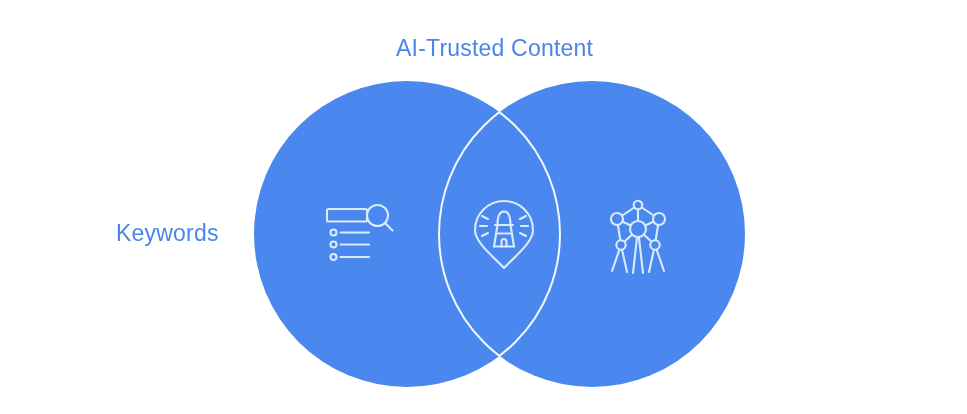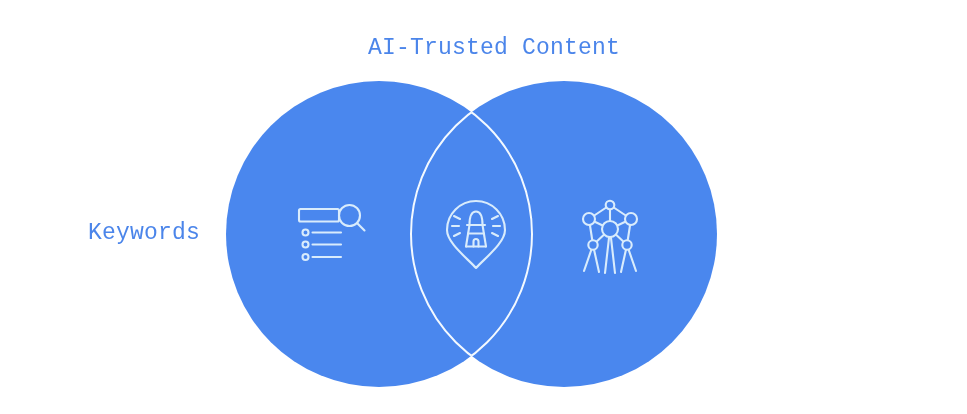--- a/index.html
+++ b/index.html
@@ -10,21 +10,22 @@
     --background: #ffffff;
   }
   * { margin: 0; padding: 0; box-sizing: border-box; }
   html, body { background: var(--background); }
   .canvas {
     position: relative;
     width: 798px;
     height: 414px;
     background: var(--background);
     overflow: hidden;
-    font-family: Liberation Mono, monospace;
+    font-family: Liberation Sans, sans-serif;
+    margin-left: 28px;
   }
   .venn-svg {
     position: absolute;
     left: 0; top: 0;
     width: 967px; height: 414px;
     display: block;
   }
   .label {
     position: absolute;
     color: var(--text);

